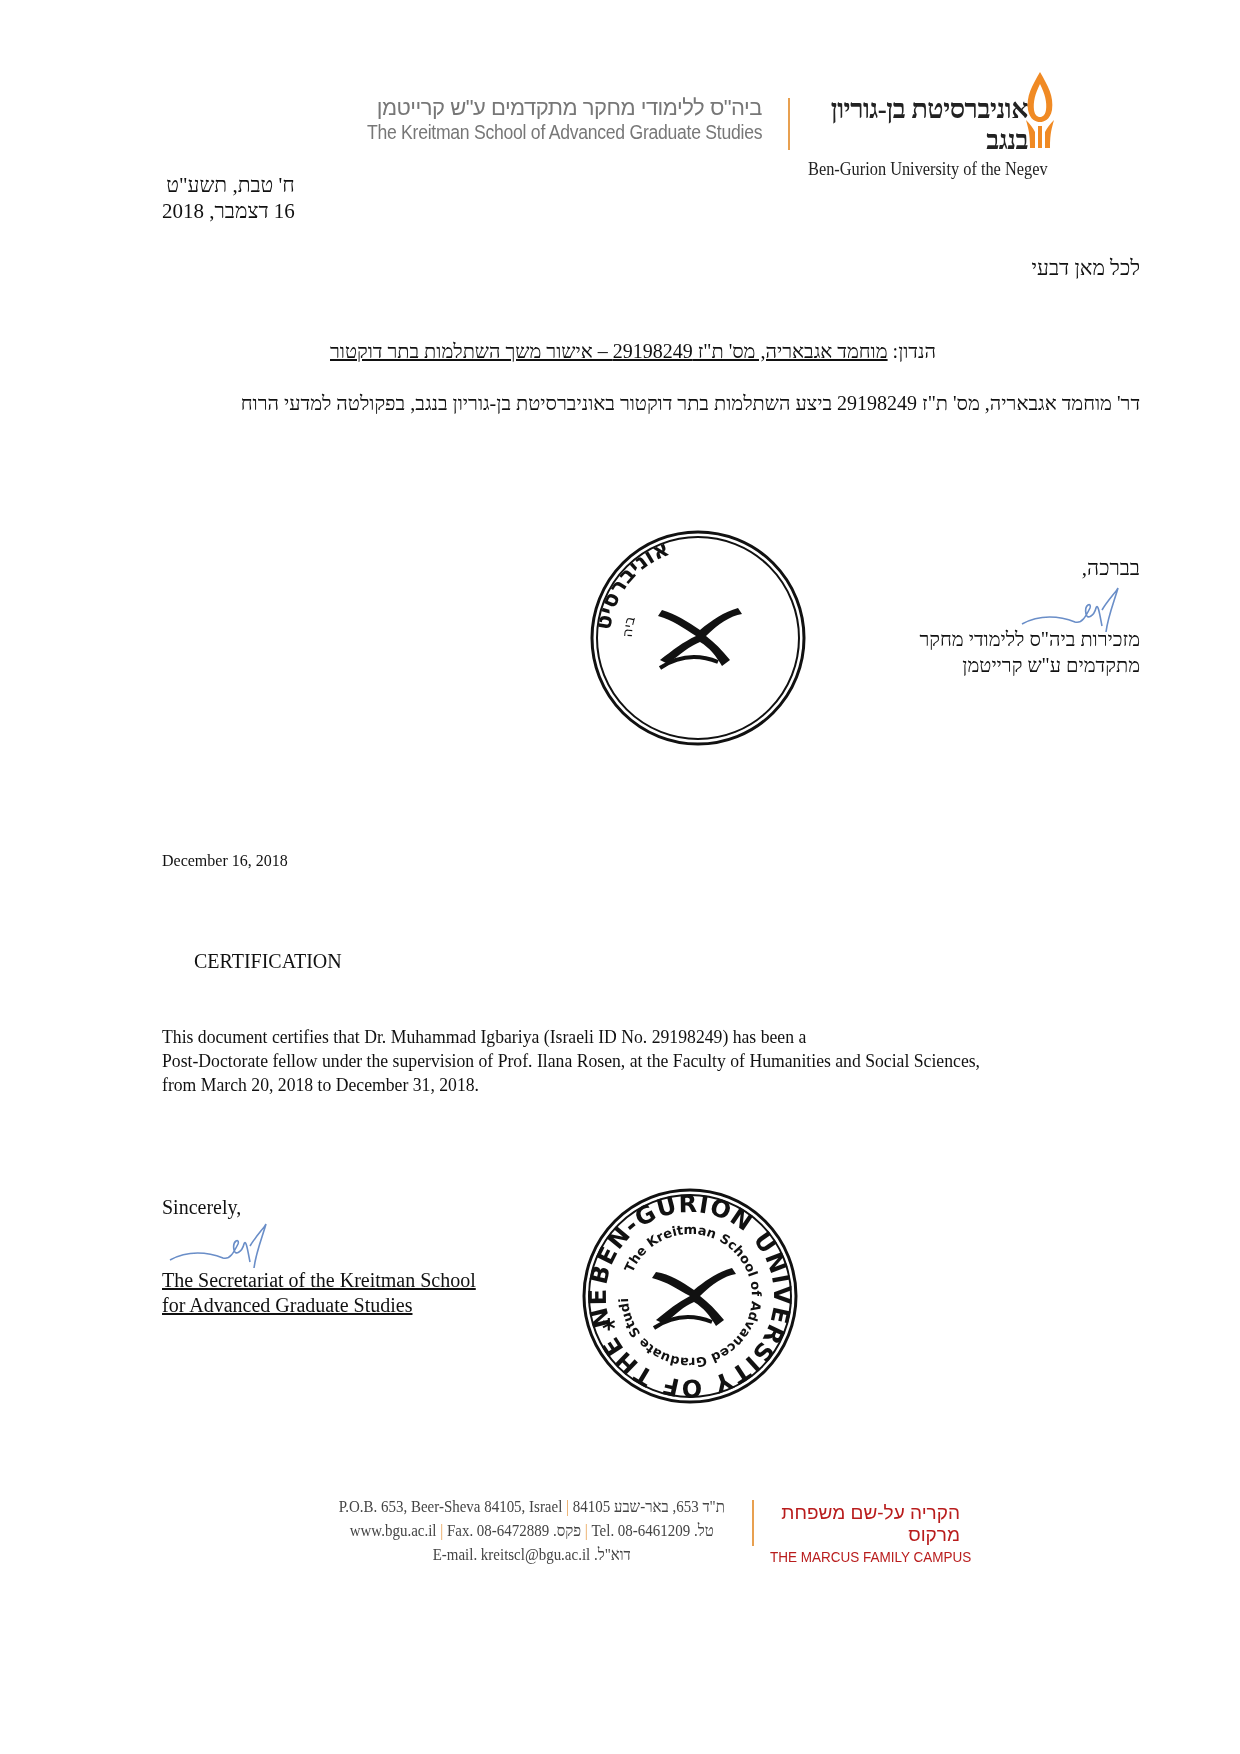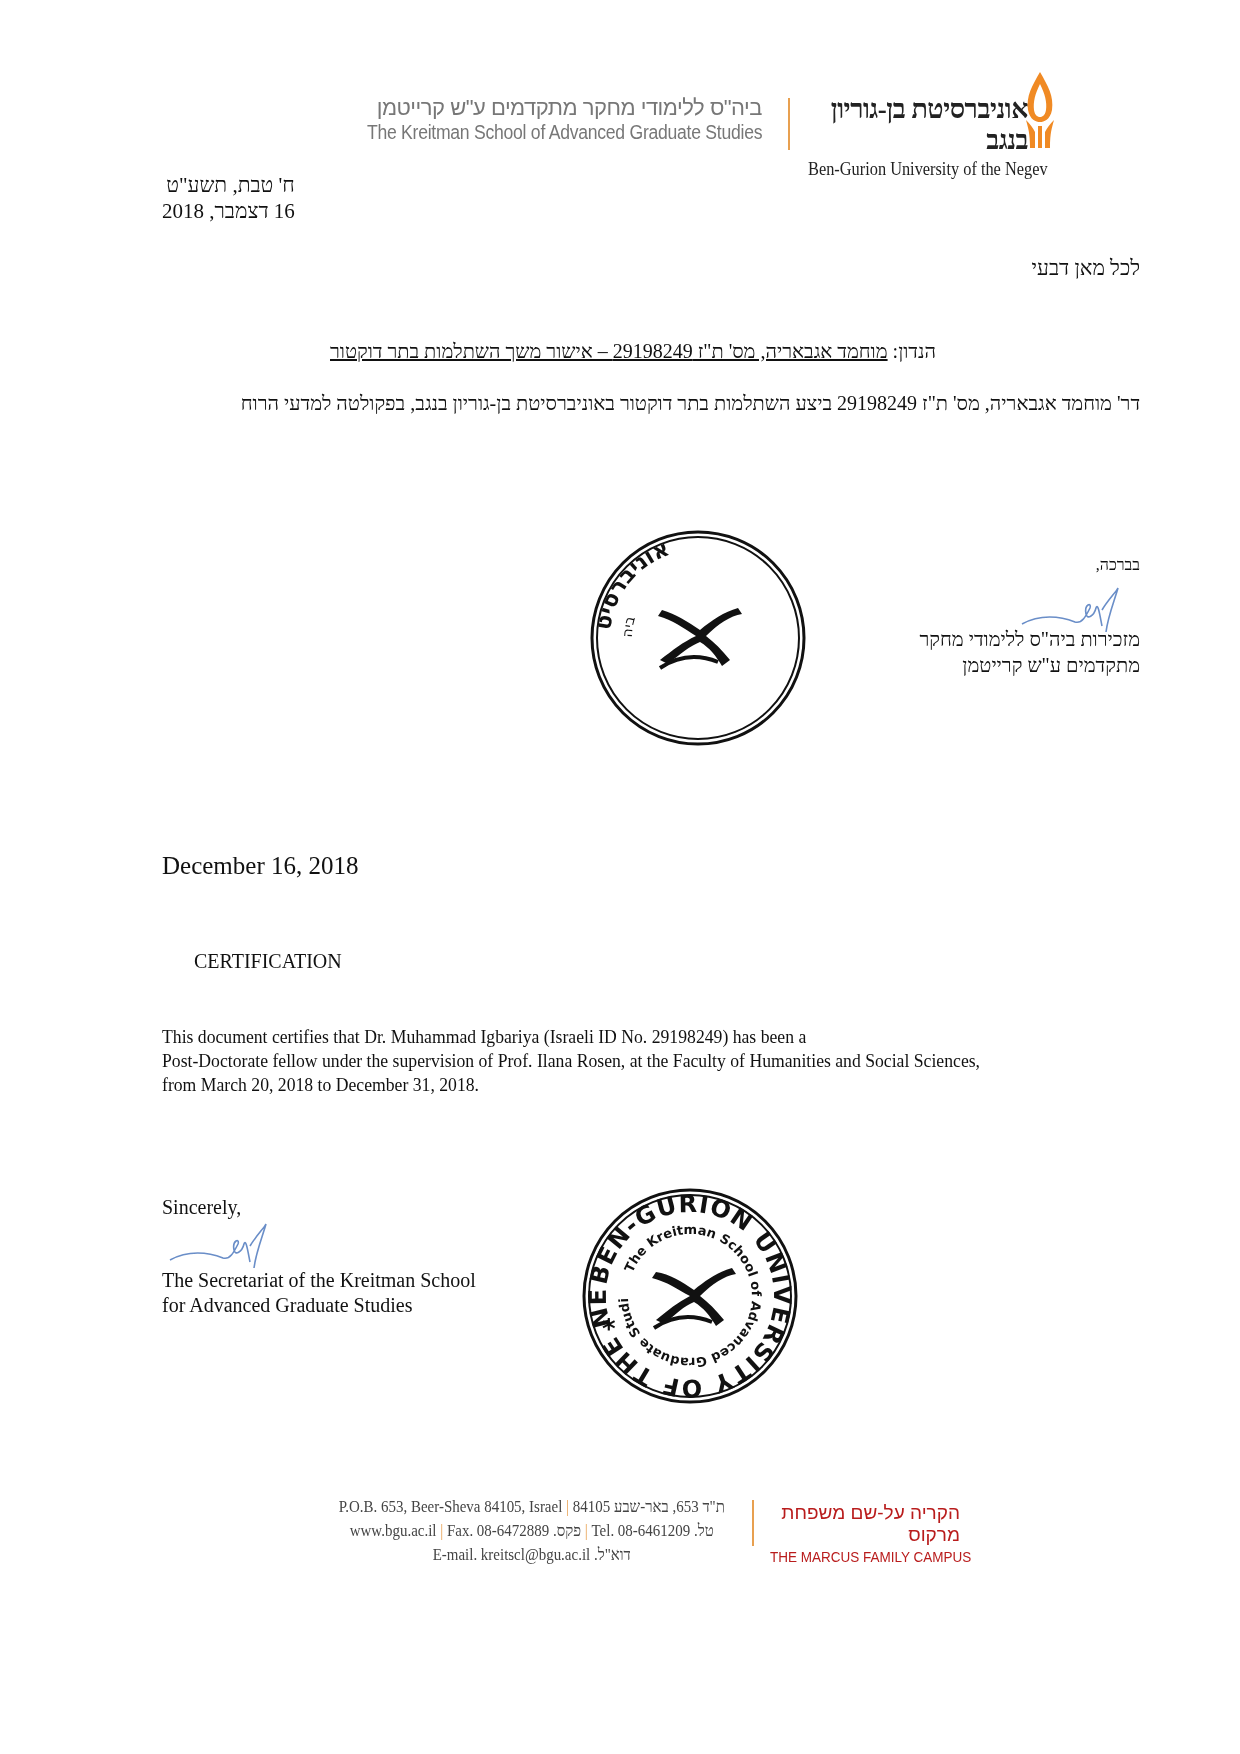--- a/index.html
+++ b/index.html
@@ -14,36 +14,36 @@
     .hdr-uni .he { font-size: 27px; direction: rtl; text-align: right; width: 220px; font-weight: bold; letter-spacing: -0.5px; }
     .hdr-uni .en { font-size: 19px; transform: scaleX(0.86); transform-origin: left; white-space: nowrap; margin-top: 2px; }
     .logo-flame { left: 1022px; top: 70px; width: 36px; height: 80px; }
     
     .rtl { direction: rtl; text-align: right; }
     .he-date { left: 162px; top: 172px; font-size: 21px; line-height: 26px; }
     .to-whom { right: 100px; top: 256px; font-size: 21px; }
     .subject { left: 330px; top: 340px; font-size: 20px; white-space: nowrap; }
     .subject .u { text-decoration: underline; }
     .he-body { right: 100px; top: 390px; width: 950px; font-size: 20px; line-height: 26px; }
-    .he-closing { right: 100px; top: 556px; font-size: 16px; }
+    .he-closing { right: 100px; top: 556px; font-size: 21px; }
     .he-sig-title { right: 100px; top: 626px; font-size: 20px; line-height: 26px; }
     
     .stamp { width: 220px; height: 220px; }
     .stamp1 { left: 588px; top: 528px; }
     .stamp2 { left: 580px; top: 1186px; }
     
     .sig1 { left: 1020px; top: 586px; width: 110px; height: 50px; }
     .sig2 { left: 168px; top: 1222px; width: 110px; height: 50px; }
     
-    .en-date { left: 162px; top: 852px; font-size: 25px; }
+    .en-date { left: 162px; top: 852px; font-size: 16px; }
     .cert-title { left: 162px; top: 950px; font-size: 20px; margin-left: 32px; }
     .en-body { left: 162px; top: 1025px; font-size: 19px; line-height: 24px; width: 1000px; }
     .en-body .line { white-space: nowrap; transform: scaleX(0.93); transform-origin: left; }
     .en-closing { left: 162px; top: 1196px; font-size: 20px; }
-    .en-sig-title { left: 162px; top: 1268px; font-size: 20px; line-height: 25px; }
+    .en-sig-title { left: 162px; top: 1268px; font-size: 20px; line-height: 25px; text-decoration: underline; }
     
     .ftr-addr { right: 515px; top: 1495px; font-family: Liberation Serif, serif; color: #444; font-size: 17px; line-height: 24px; text-align: center; }
     .ftr-addr .ln { white-space: nowrap; transform: scaleX(0.88); transform-origin: right; }
     .ftr-addr .sep { color: #e8a050; }
     .ftr-divider { left: 752px; top: 1500px; width: 2px; height: 46px; background: #e8a050; }
     .ftr-campus { left: 770px; top: 1502px; font-family: "Liberation Sans", sans-serif; color: #b91c1c; line-height: 22px; }
     .ftr-campus .he { font-size: 19px; direction: rtl; text-align: right; width: 190px; }
     .ftr-campus .en { font-size: 15px; transform: scaleX(0.9); transform-origin: left; white-space: nowrap; }
   </style>
 </head>

